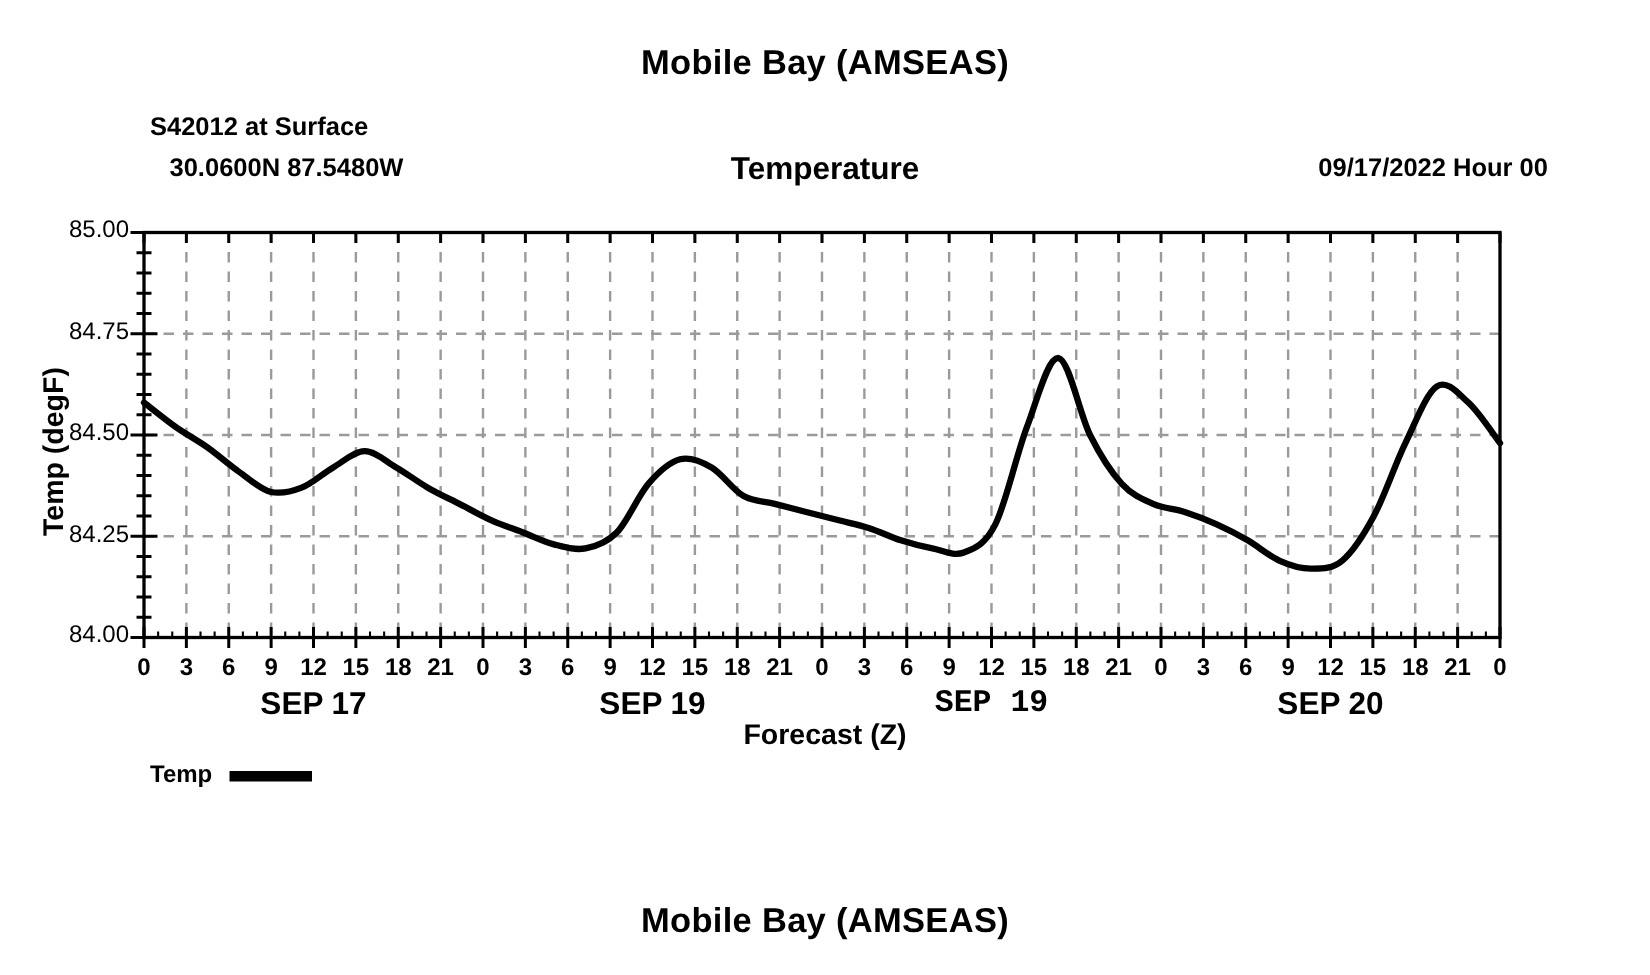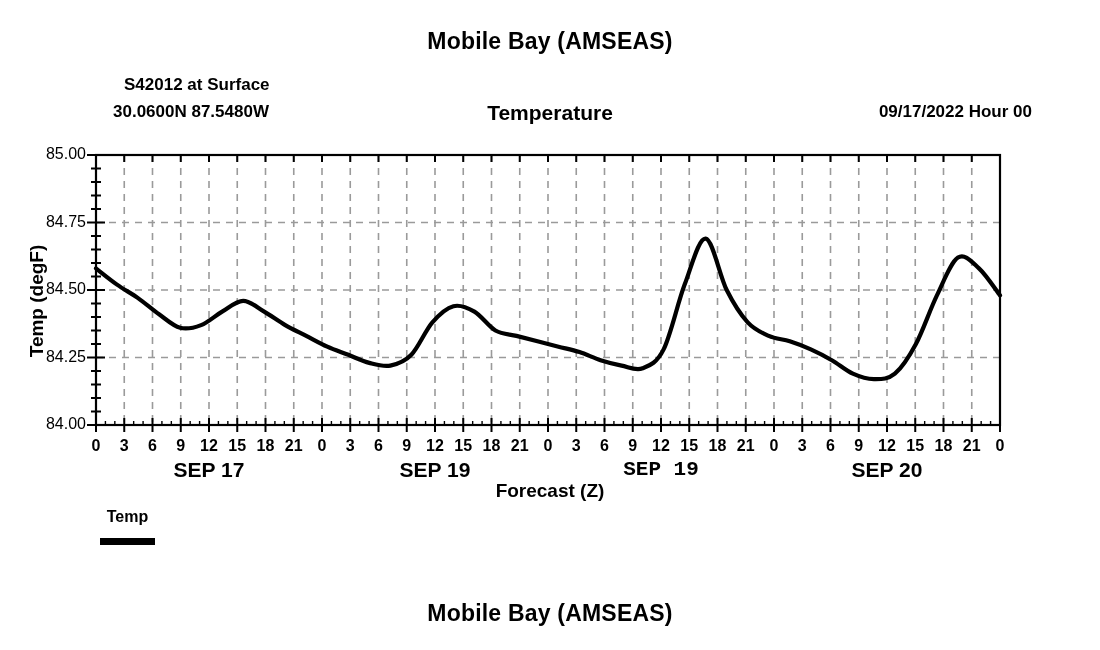--- a/index.html
+++ b/index.html
@@ -39,21 +39,20 @@
     font-size: 23px;
     font-weight: bold;
     letter-spacing: 0.2px;
   }
   .meta-station {
     position: absolute;
     left: 100px; top: 75px;
     font-size: 17px;
     font-weight: bold;
     white-space: nowrap;
-    margin-left: 24px;
   }
   .meta-coords {
     position: absolute;
     left: 100px; top: 102px;
     font-size: 17px;
     font-weight: bold;
     white-space: nowrap;
     margin-left: 13px;
   }
   .subtitle {
@@ -117,21 +116,20 @@
     text-align: center;
     width: 120px;
     top: 458px;
   }
   .legend {
     position: absolute;
     left: 100px; top: 508px;
     display: flex;
     align-items: center;
     gap: 12px;
-    flex-direction: column;
   }
   .legend-text {
     font-size: 16px;
     font-weight: bold;
   }
   .legend-swatch {
     width: 55px;
     height: 7px;
     background: #000000;
   }

